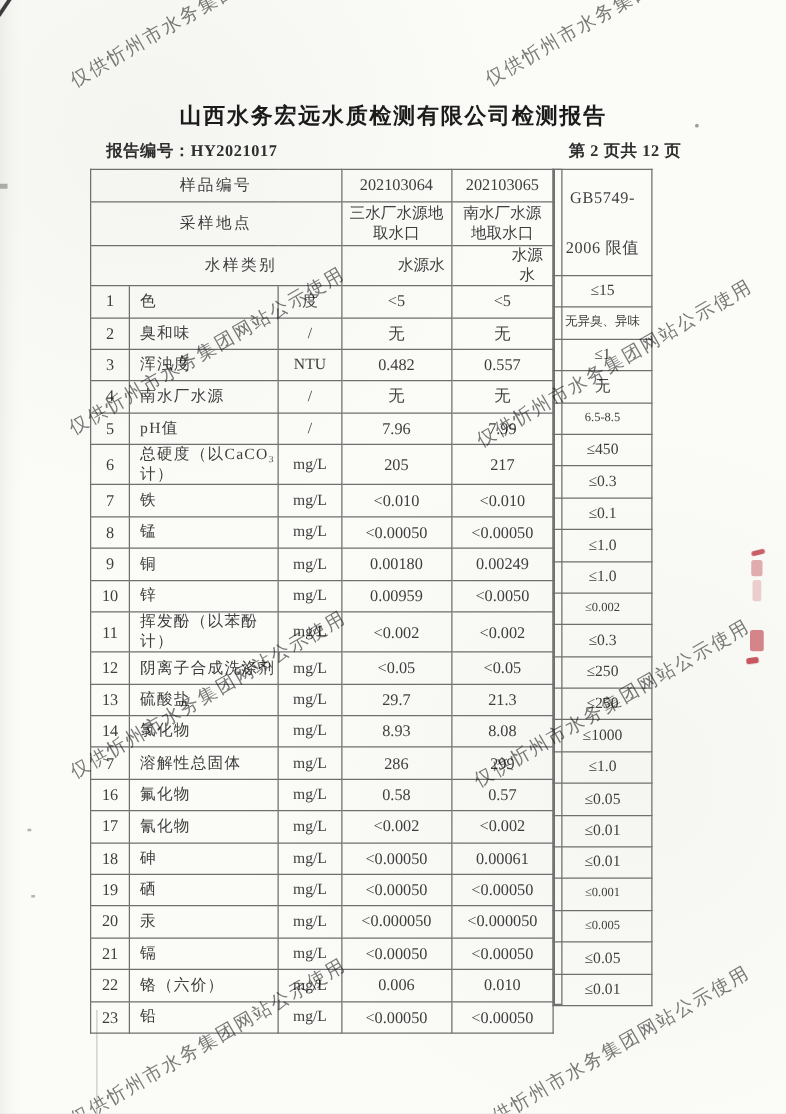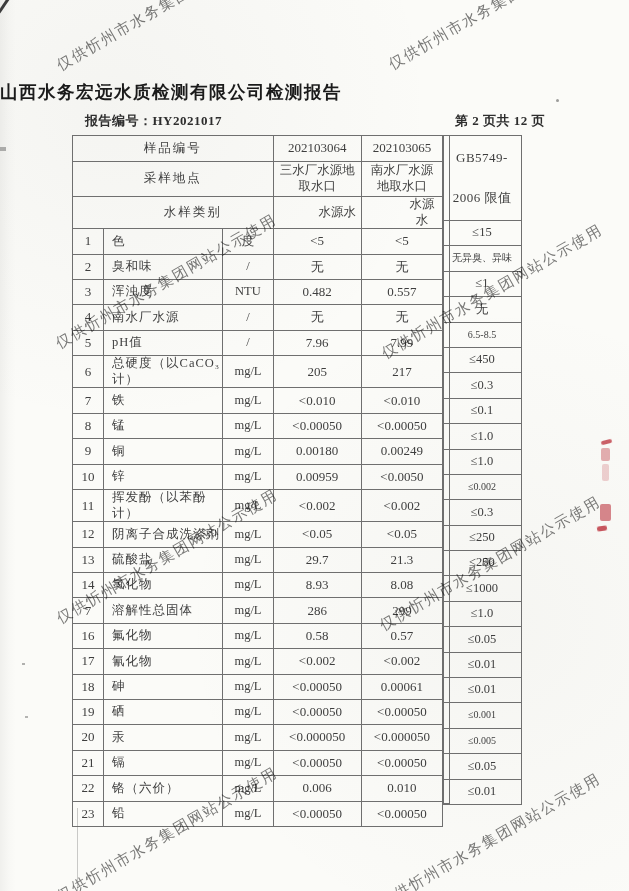--- a/index.html
+++ b/index.html
@@ -17,21 +17,21 @@
   
   .wm{
     position:absolute; z-index:6; white-space:nowrap;
     font-size:15px; letter-spacing:1.8px; line-height:20px;
     color:#5e5e5e; opacity:.82; mix-blend-mode:multiply;
     transform:rotate(-30deg); transform-origin:0 100%;
     pointer-events:none;
   }
   
   .title{
-    position:absolute; top:80px; left:0; width:100%; text-align:left;
+    position:absolute; top:80px; left:0; width:100%; text-align:center;
     font-size:17.5px; font-weight:bold; letter-spacing:1.5px; color:#1b1b1b; margin:0;
   }
   .meta{
     position:absolute; top:112px; left:85px; right:84px;
     display:flex; justify-content:space-between;
     font-size:13px; font-weight:bold; color:#2e2e2e; letter-spacing:.5px;text-align:center;
   }
   
   table{border-collapse:collapse; table-layout:fixed;}
   td{

